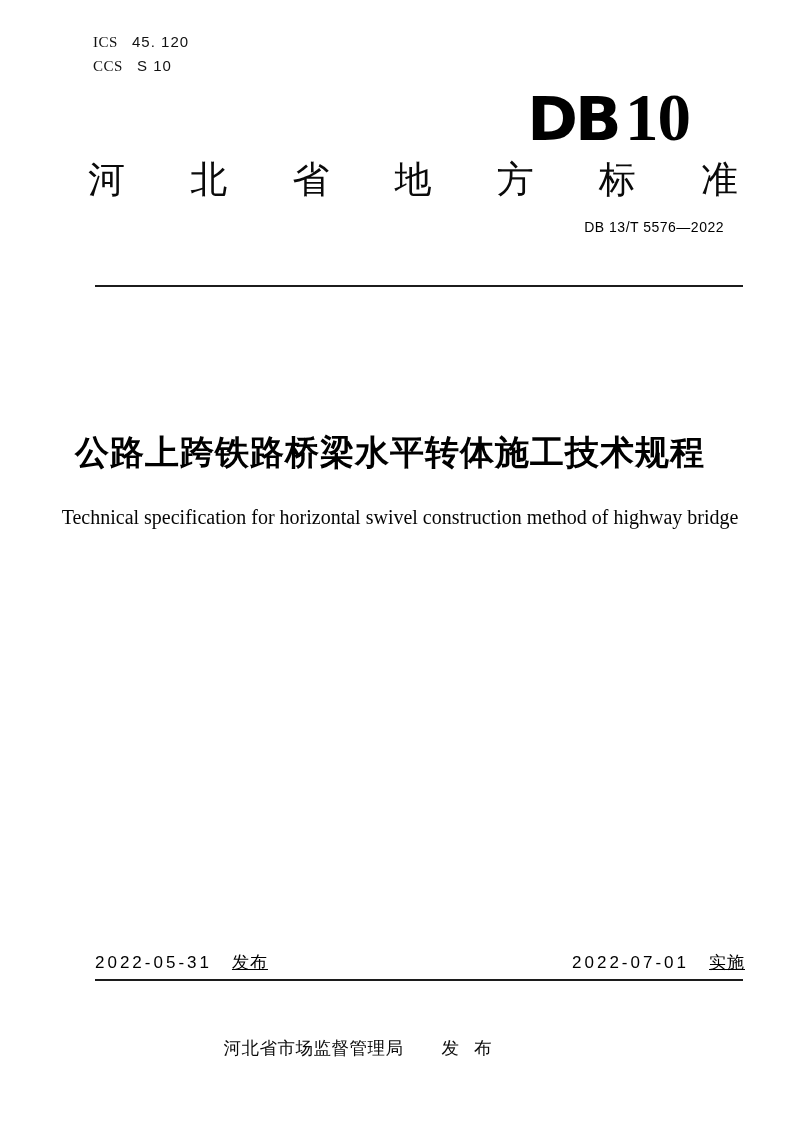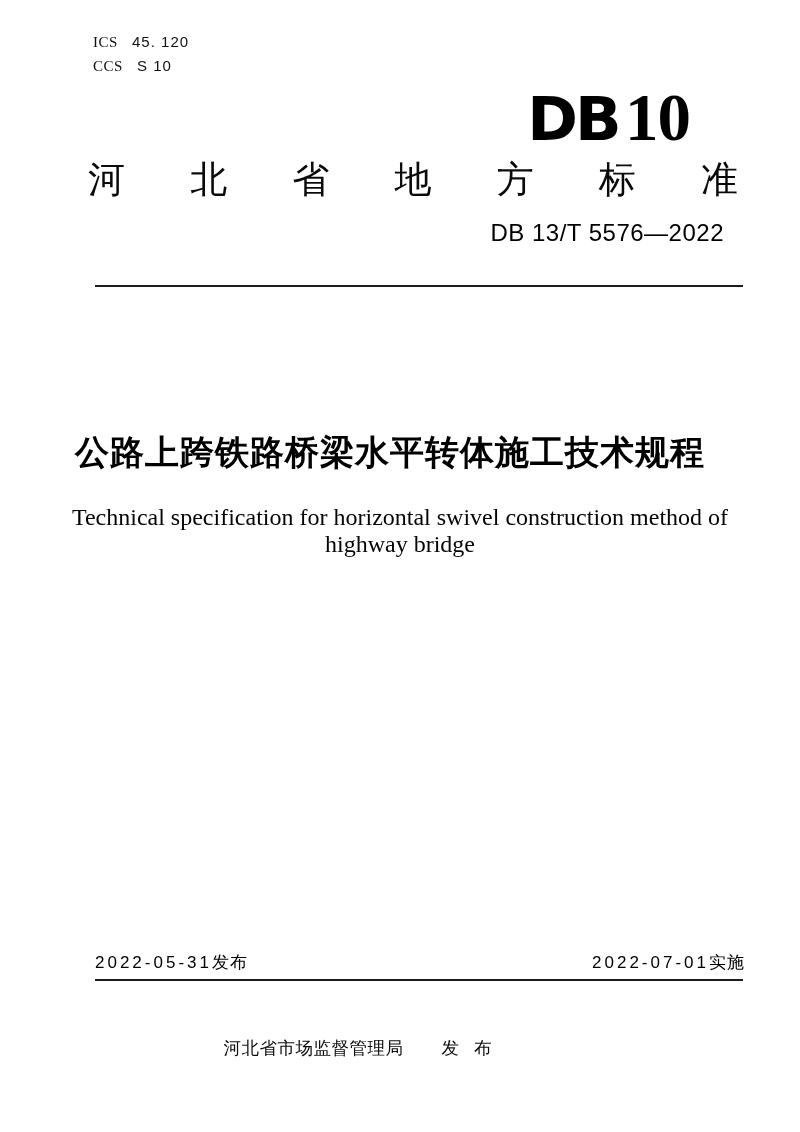--- a/index.html
+++ b/index.html
@@ -71,21 +71,21 @@
     font-size: 37px;
     font-weight: 400;
     color: #0a0a0a;
   }
 
   
   .std-code {
     position: absolute;
     top: 219px;
     right: 76px;
-    font-size: 24px;
+    font-size: 14px;
     letter-spacing: 0.5px;
     font-weight: 500;
     white-space: nowrap;
   }
 
   .rule {
     position: absolute;
     left: 95px;
     width: 648px;
     height: 2px;
@@ -110,43 +110,44 @@
   }
 
   
   .title-en {
     position: absolute;
     top: 504px;
     left: 40px;
     width: 720px;
     text-align: center;
     font-family: "Liberation Serif", serif;
-    font-size: 24px;
+    font-size: 20px;
     line-height: 27px;
     color: #050505;
   }
 
   
   .dates-row {
     position: absolute;
     top: 951px;
     left: 95px;
     width: 650px;
     display: flex;
     justify-content: space-between;
     font-size: 17px;
     white-space: nowrap;
   }
   .date-num {
     letter-spacing: 3px;
     font-weight: 500;
   }
   .date-label {
-    margin-left: 0;
-    letter-spacing: 1px;
+    margin-left: 20px;
+    letter-spacing: 1px;
+    text-decoration: underline;
   }
 
   
   .publisher {
     position: absolute;
     top: 1036px;
     left: 0;
     width: 716px;
     text-align: center;
     font-size: 17.5px;

